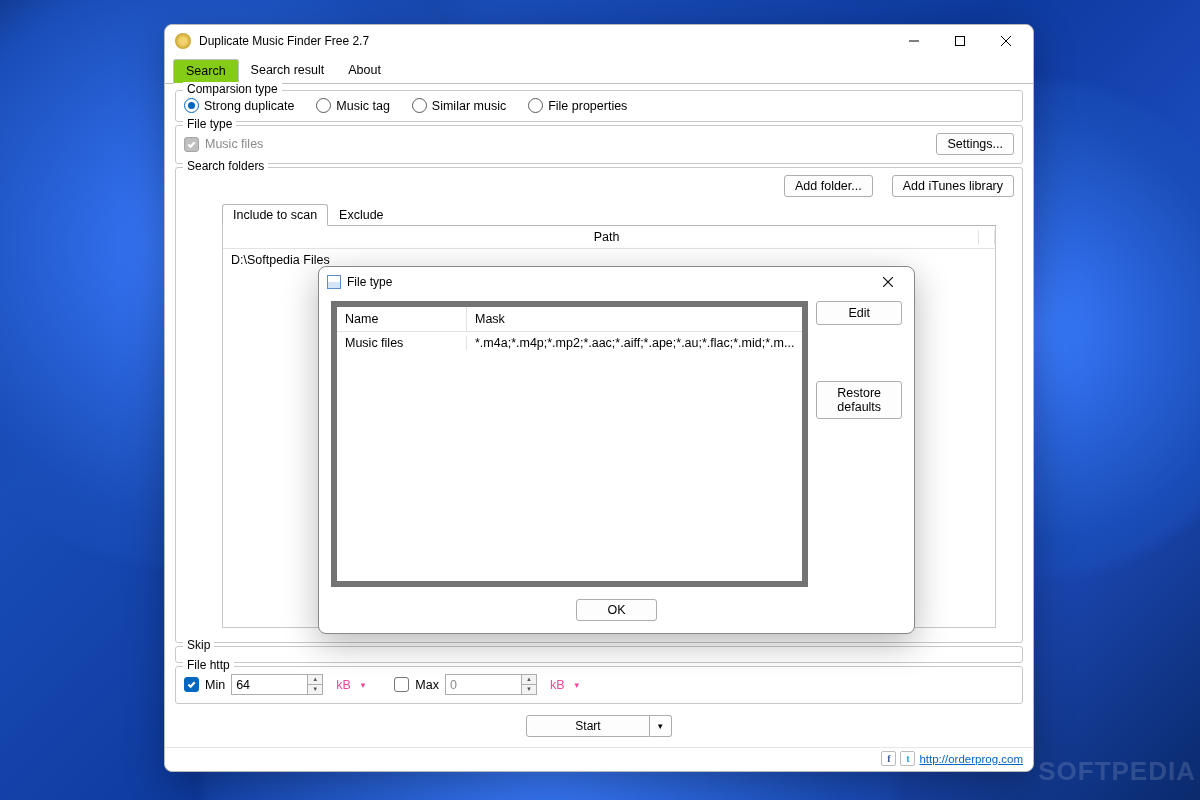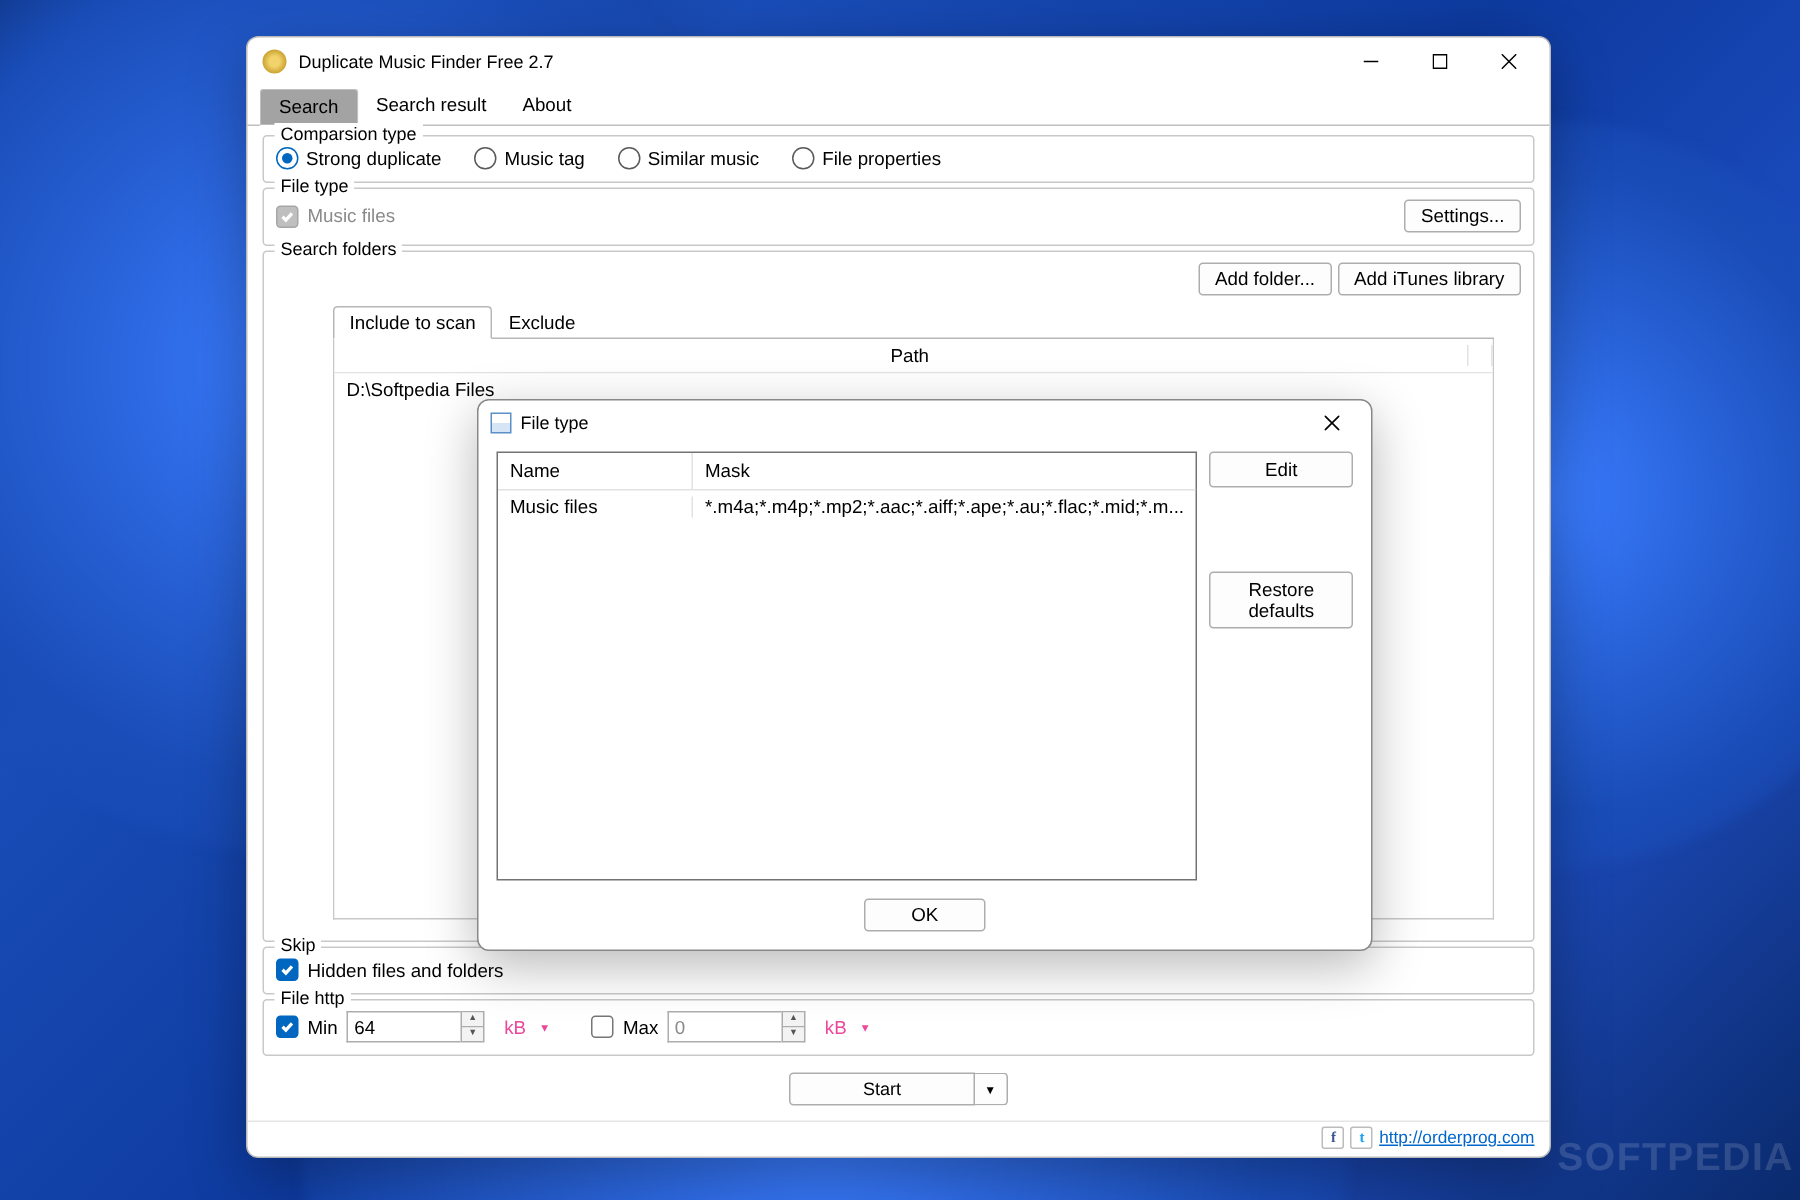--- a/index.html
+++ b/index.html
@@ -24,42 +24,42 @@
 }
 .titlebar { height:32px; display:flex; align-items:center; padding:0 4px 0 10px; }
 .app-icon { width:16px;height:16px;margin-right:8px;
   background:radial-gradient(circle,#f2d36b 30%,#caa332 70%); border-radius:50%; }
 .title-text { font-size:12px; color:#000; }
 .titlebar-spacer{flex:1;}
 .win-btn { width:46px;height:30px;display:flex;align-items:center;justify-content:center;color:#000; }
 .win-btn svg{width:10px;height:10px;}
 .tabstrip{display:flex;border-bottom:1px solid #bfbfbf;padding:0 8px;margin-top:2px;}
 .tab{padding:4px 12px 5px;font-size:12.5px;color:#000;position:relative;}
-.tab.active{background:#a3a3a3;border:1px solid #bfbfbf;border-bottom:1px solid #fff;margin-bottom:-1px;border-radius:3px 3px 0 0;}
+.tab.active{background:#84cc16;border:1px solid #bfbfbf;border-bottom:1px solid #fff;margin-bottom:-1px;border-radius:3px 3px 0 0;}
 .content{padding:6px 10px 6px 10px;flex:1;display:flex;flex-direction:column;gap:3px;font-size:12.5px;}
 .fieldset{border:1px solid #c8c8c8;border-radius:3px;padding:7px 8px 8px;position:relative;}
 .fieldset .legend{position:absolute;top:-9px;left:7px;background:#fff;padding:0 4px;font-size:12px;color:#000;}
 .radios{display:flex;gap:22px;align-items:center;}
 .radio{display:flex;align-items:center;gap:5px;}
 .radio .r-outer{width:15px;height:15px;border:1px solid #5a5a5a;border-radius:50%;display:flex;align-items:center;justify-content:center;}
 .radio.checked .r-outer{border-color:#0067c0;}
 .radio .r-inner{width:7px;height:7px;border-radius:50%;background:#0067c0;display:none;}
 .radio.checked .r-inner{display:block;}
 .checkbox{display:flex;align-items:center;gap:6px;}
 .cb-box{width:15px;height:15px;border:1px solid #767676;border-radius:3px;display:flex;align-items:center;justify-content:center;background:#fff;}
 .cb-box.checked{background:#0067c0;border-color:#0067c0;}
 .cb-box.checked svg{display:block;}
 .cb-box.disabled{background:#e9e9e9;border-color:#bcbcbc;}
 .cb-box.disabled.checked{background:#bfbfbf;border-color:#a6a6a6;}
 .cb-box svg{display:none;width:9px;height:9px;stroke:#fff;stroke-width:2.4;fill:none;}
 .cb-box.disabled.checked svg{display:block;stroke:#fff;}
 .filetype-row{display:flex;align-items:center;}
 .btn{background:#fdfdfd;border:1px solid #adadad;border-radius:3px;padding:3px 10px;font-size:12.5px;color:#000;min-width:60px;text-align:center;}
 .search-folders{flex:1;display:flex;flex-direction:column;}
-.sf-buttons{display:flex;justify-content:flex-end;gap:4px;margin-bottom:3px;}
+.sf-buttons{display:flex;justify-content:flex-end;gap:19px;margin-bottom:3px;}
 .folder-tabs{display:flex;border-bottom:1px solid #b7b7b7;margin-left:38px;margin-right:18px;padding-top:4px;}
 .ftab{padding:3px 10px;font-size:12.5px;border:1px solid #b7b7b7;border-bottom:none;margin-right:0;}
 .ftab.active{background:#fff;margin-bottom:-1px;border-bottom:1px solid #fff;border-radius:3px 3px 0 0;}
 .ftab:not(.active){border-color:transparent;}
 .folder-table{flex:1;margin:0 18px 6px 38px;border:1px solid #c8c8c8;border-top:none;display:flex;flex-direction:column;}
 .ft-head{display:flex;background:#fff;border-bottom:1px solid #e2e2e2;font-size:12.5px;padding:4px 0 4px 8px;}
 .ft-head .col{border-right:1px solid #e2e2e2;padding-left:4px;text-align:center;}
 .ft-body{flex:1;padding:4px 8px;font-size:12.5px;background:#fff;}
 .skip{}
 .filesize-row{display:flex;align-items:center;gap:6px;}
@@ -79,21 +79,21 @@
 .social-icon{width:15px;height:15px;border:1px solid #bcbcbc;border-radius:2px;display:flex;align-items:center;justify-content:center;font-size:10px;font-weight:bold;font-family:Georgia,serif;}
 .fb{color:#3b5998;}
 .tw{color:#1da1f2;}
 .dialog{position:absolute;left:318px;top:266px;width:597px;height:368px;background:#fff;border:1px solid #888;border-radius:8px;box-shadow:0 10px 34px rgba(0,0,0,.28);display:flex;flex-direction:column;}
 .dlg-titlebar{height:30px;display:flex;align-items:center;padding:0 6px 0 8px;}
 .dlg-icon{width:14px;height:14px;border:1px solid #5b8fc7;margin-right:6px;background:linear-gradient(#fff 50%,#d5e5f6 50%);}
 .dlg-title{font-size:12px;}
 .dlg-close{margin-left:auto;width:40px;height:26px;display:flex;align-items:center;justify-content:center;}
 .dlg-close svg{width:10px;height:10px;}
 .dlg-body{flex:1;display:flex;padding:4px 12px 4px 12px;gap:8px;}
-.dlg-table{flex:1;border:1px solid #737373;display:flex;flex-direction:column;background:#fff;}
+.dlg-table{flex:1;border:6px solid #737373;display:flex;flex-direction:column;background:#fff;}
 .dlg-head{display:flex;border-bottom:1px solid #e2e2e2;}
 .dlg-head .dcol{padding:5px 8px;font-size:12.5px;}
 .dcol1{width:130px;border-right:1px solid #e2e2e2;}
 .dcol2{flex:1;}
 .dlg-row{display:flex;padding:4px 0;font-size:12.5px;}
 .dlg-row .dcol{padding:0 8px;white-space:nowrap;overflow:hidden;text-overflow:ellipsis;}
 .dlg-side{width:102px;display:flex;flex-direction:column;gap:56px;}
 .dlg-side .btn{padding:4px 6px;}
 .dlg-footer{display:flex;justify-content:center;padding:8px 0 12px;}
 .dlg-footer .btn{padding:3px 30px;}
@@ -194,28 +194,20 @@
           <div class="col" style="width:16px"></div>
         </div>
         <div class="ft-body">
           <div>D:\Softpedia Files</div>
         </div>
       </div>
     </div>
 
     <div class="fieldset skip">
       <div class="legend">Skip</div>
-      <div class="checkbox">
-        <span class="cb-box checked">
-            <svg viewBox="0 0 10 10">
-              <polyline points="1.5,5 4,7.5 8.5,2.5"></polyline>
-            </svg>
-          </span>
-        <span>Hidden files and folders</span>
-      </div>
     </div>
 
     <div class="fieldset">
       <div class="legend">File http</div>
       <div class="filesize-row">
         <div class="checkbox">
           <span class="cb-box checked">
               <svg viewBox="0 0 10 10">
                 <polyline points="1.5,5 4,7.5 8.5,2.5"></polyline>
               </svg>

